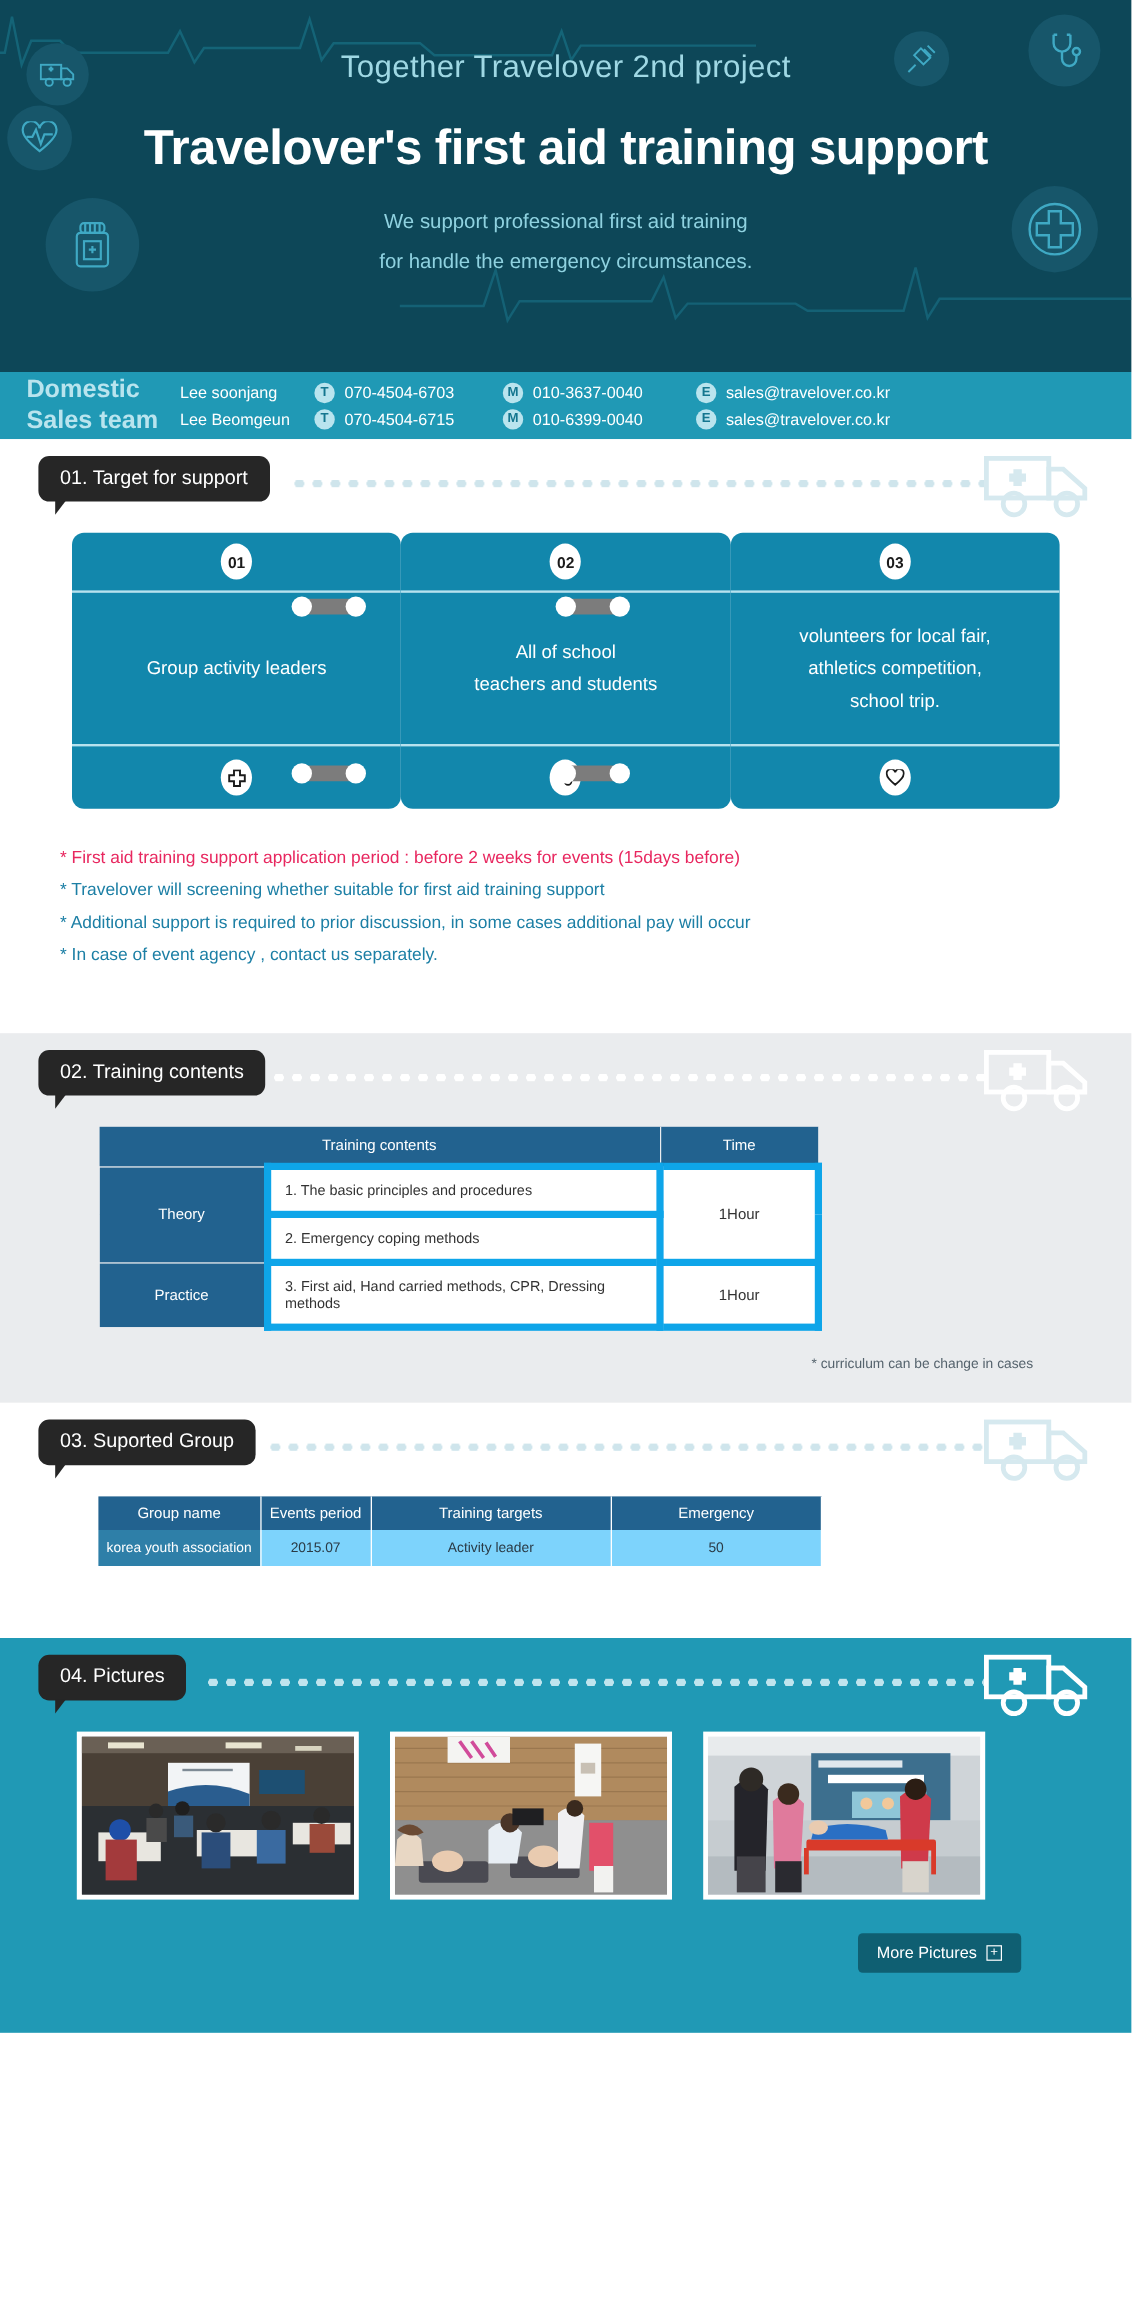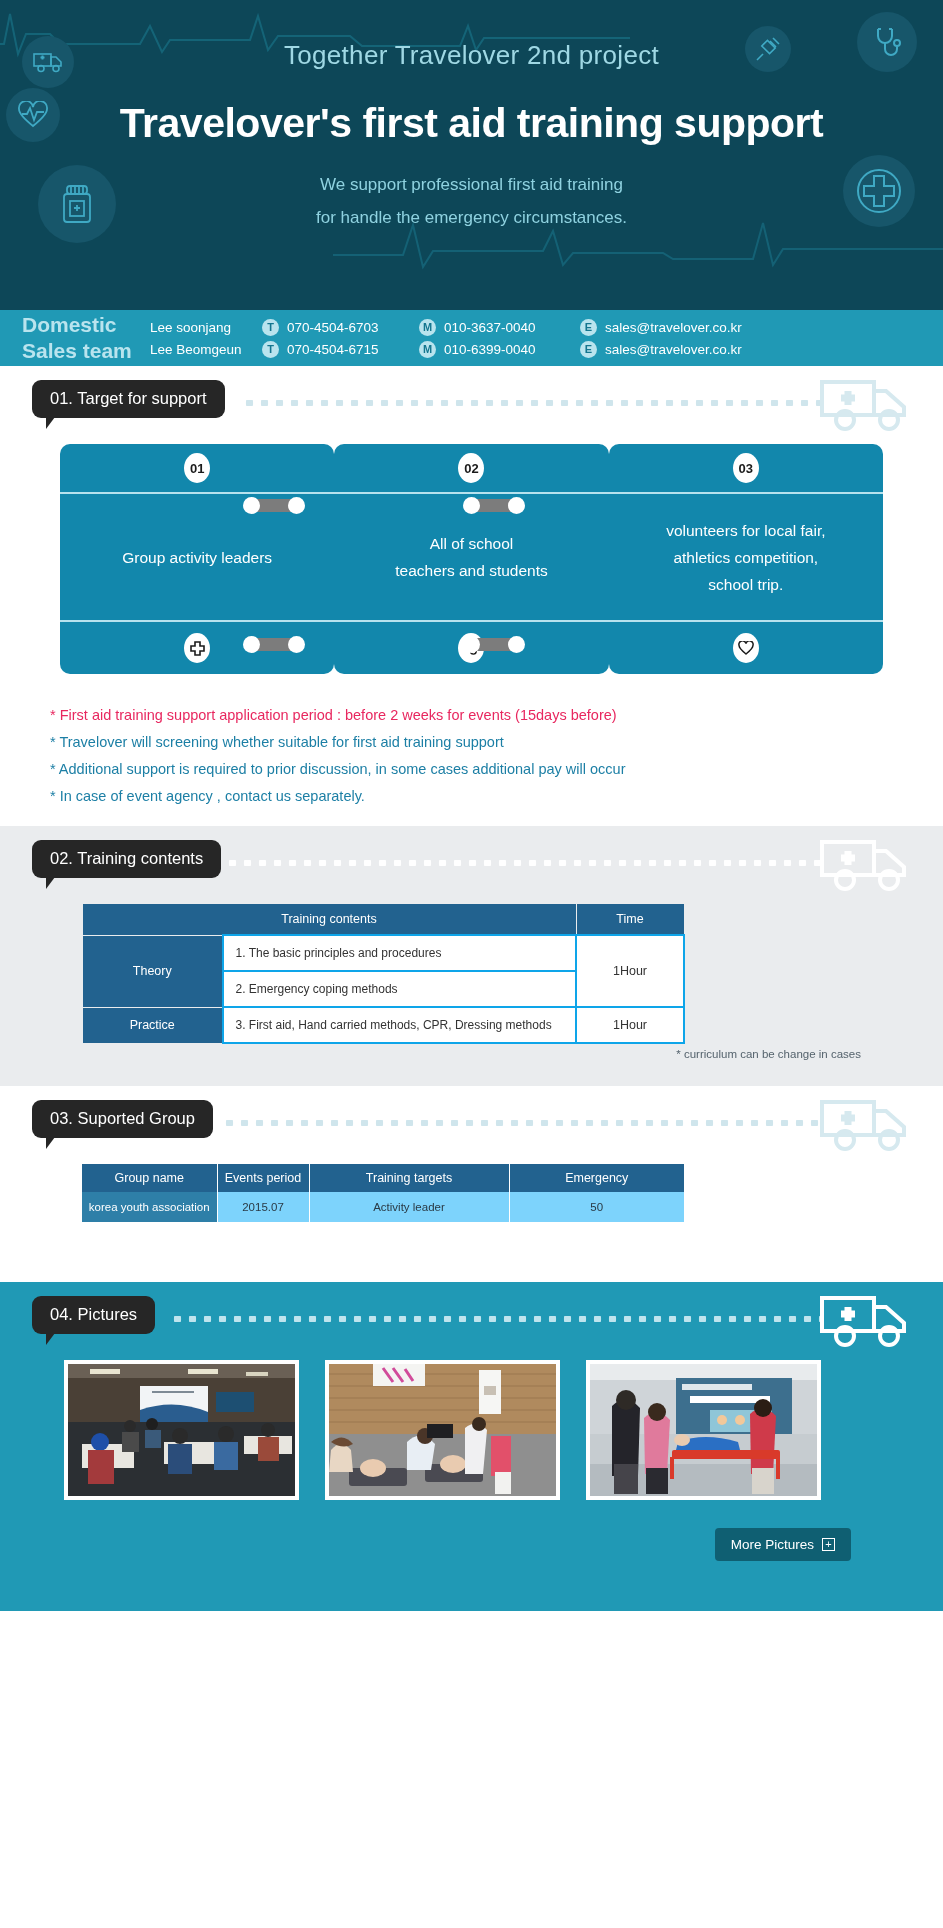--- a/index.html
+++ b/index.html
@@ -180,27 +180,27 @@
   .note.red { color: #e8275f; }
 
   
   .tbl-wrap { padding: 0 60px; }
   table { border-collapse: collapse; }
   .t2 { width: 603px; margin-left: 22px; font-size: 12px; }
   .t2 th {
     background: #22628f; color: #ffffff; font-weight: normal;
     padding: 8px 0; font-size: 12.5px; border-right: 1px solid #eaecee;
   }
-  .t2 td { background: #ffffff; color: #333; padding: 10px 12px; border: 2px solid #0ea5e9; }
+  .t2 td { background: #ffffff; color: #333; padding: 10px 12px; border: 6px solid #0ea5e9; }
   .t2 td.lab {
     background: #22628f; color: #ffffff; text-align: center;
     border: 1px solid #eaecee; font-size: 12.5px;
   }
   .t2 td.time { text-align: center; font-size: 12.5px; }
-  .tbl-note { text-align: right; font-size: 11.5px; color: #55636d; padding: 4px 22px 0 0; }
+  .tbl-note { text-align: right; font-size: 11.5px; color: #55636d; padding: 22px 22px 0 0; }
 
   .t3 { width: 603px; margin-left: 22px; font-size: 12px; }
   .t3 th {
     background: #22628f; color: #ffffff; font-weight: normal;
     padding: 7px 0; font-size: 12.5px; border-right: 1px solid #ffffff;
   }
   .t3 td { padding: 9px 0; text-align: center; font-size: 11.5px; color: #2a3a45; background: #7dd3fc; border-right: 1px solid #ffffff; }
   .t3 td.first { background: #2e7fa8; color: #ffffff; }
 
   
@@ -334,21 +334,21 @@
           <span>010-6399-0040</span>
         </span>
         <span class="c-item">
           <span class="c-badge">E</span>
           <span>sales@travelover.co.kr</span>
         </span>
       </div>
     </div>
   </div>
 
-  <div class="sec white" style="padding-bottom:16px;">
+  <div class="sec white" style="padding-bottom:51px;">
     <div class="sec-head">
       <div class="bubble">01. Target for support</div>
       <div class="dots d1"></div>
       <div class="amb">
         <svg width="92" height="54" viewBox="0 0 92 54">
             <g fill="none" stroke="#d6e9ef" stroke-width="4">
           <rect x="3" y="4" width="52" height="33"></rect>
               <path d="M55 13h12l18 16v8H55z"></path>
           <circle cx="26" cy="42" r="9"></circle>
               <circle cx="70" cy="42" r="9"></circle>
@@ -432,21 +432,21 @@
             </g>
           </svg>
       </div>
     </div>
 
     <div class="tbl-wrap">
       <table class="t2">
         <tbody>
             <tr>
           <th colspan="2">Training contents</th>
-          <th style="width:108px;">Time</th>
+          <th style="width:132px;">Time</th>
         </tr>
         <tr>
           <td class="lab" rowspan="2" style="width:140px;">Theory</td>
           <td>1. The basic principles and procedures</td>
           <td class="time" rowspan="2">1Hour</td>
         </tr>
         <tr>
           <td>2. Emergency coping methods</td>
         </tr>
         <tr>

